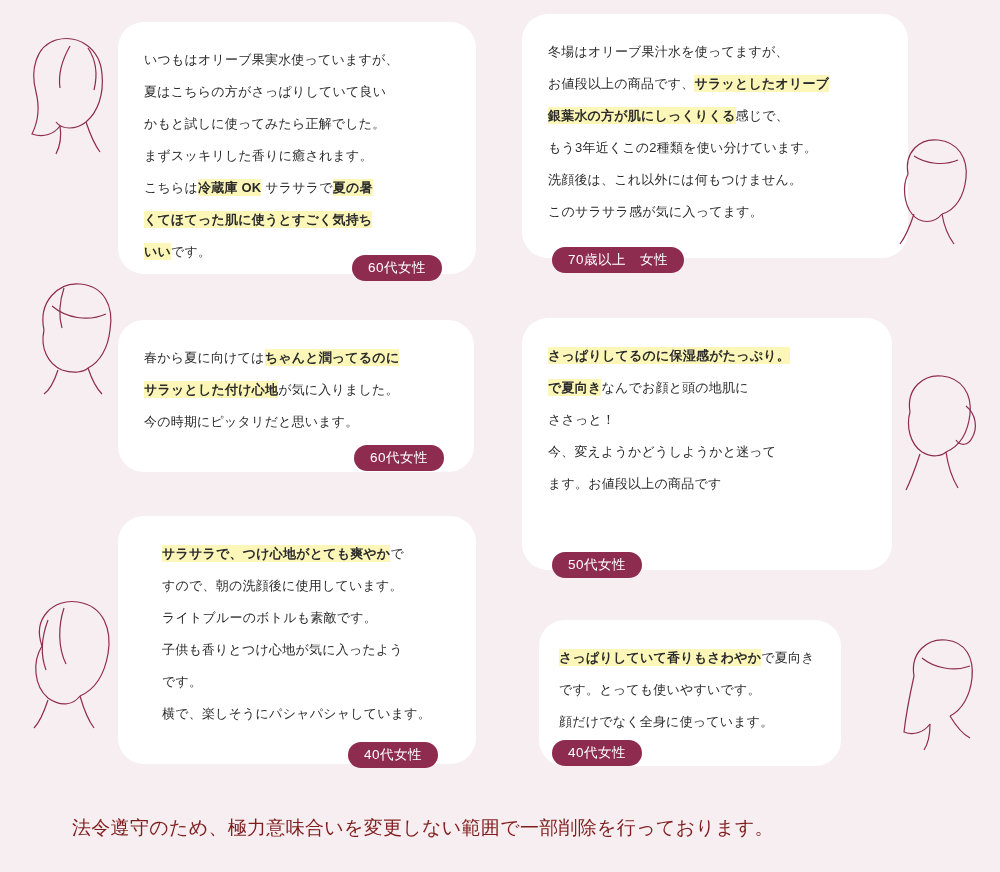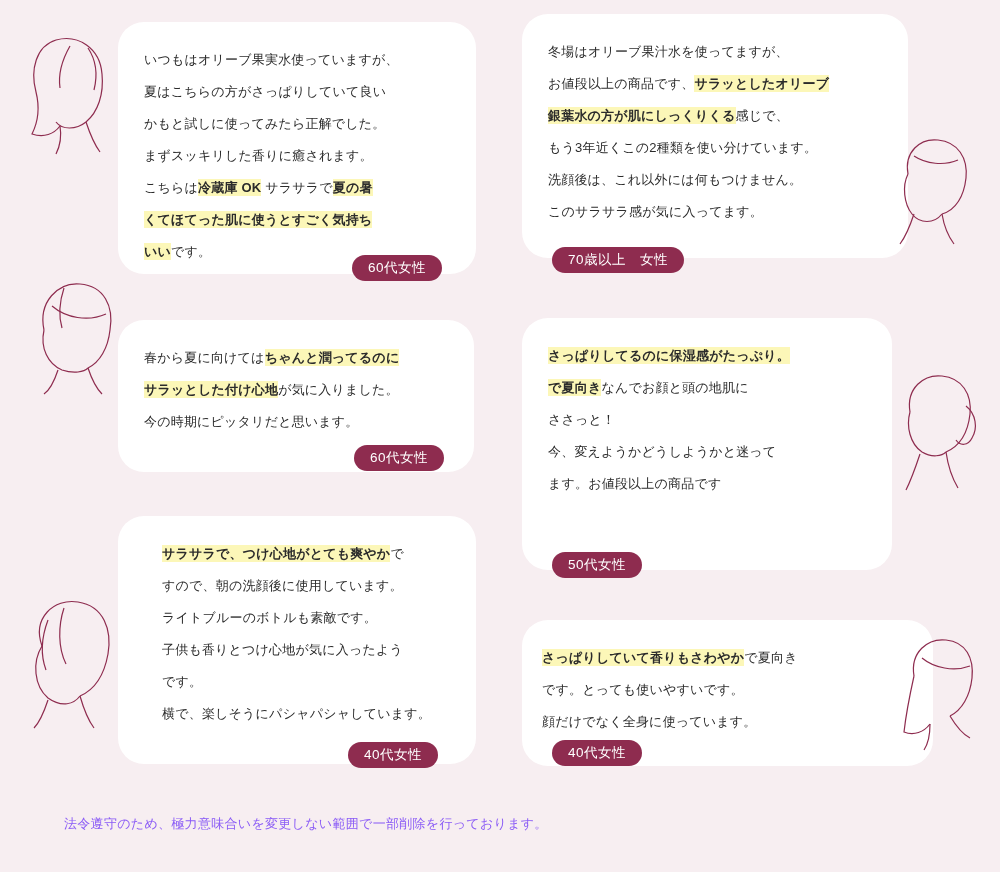--- a/index.html
+++ b/index.html
@@ -56,24 +56,24 @@
     letter-spacing: 0.5px;
   }
   .avatar {
     position: absolute;
   }
   .avatar svg {
     display: block;
   }
   .footnote {
     position: absolute;
-    left: 64px;
+    left: 72px;
     top: 815px;
-    font-size: 13px;
-    color: #8b5cf6;
+    font-size: 19px;
+    color: #7f1d1d;
     letter-spacing: 0.3px;
   }
 </style>
 </head>
 <body>
 
 <div class="stage">
 
   <div class="testimonial">
     <div class="avatar" style="left:18px; top:26px;">
@@ -174,21 +174,21 @@
 すので、朝の洗顔後に使用しています。
 ライトブルーのボトルも素敵です。
 子供も香りとつけ心地が気に入ったよう
 です。
 横で、楽しそうにパシャパシャしています。</span></div>
     </div>
     <div class="badge" style="left:348px; top:742px;">40代女性</div>
   </div>
 
   <div class="testimonial">
-    <div class="bubble" style="left:522px; top:620px; width:411px; height:146px;padding-left:20px;">
+    <div class="bubble" style="left:539px; top:620px; width:302px; height:146px;padding-left:20px;">
       <div class="bubble-text" id="t6"><span class="hl">さっぱりしていて香りもさわやか</span><span>で夏向き
 です。とっても使いやすいです。
 顔だけでなく全身に使っています。</span></div>
     </div>
     <div class="avatar" style="left:886px; top:628px;">
       <svg width="100" height="124" viewBox="0 0 100 124" fill="none" stroke="#8e2c4f" stroke-width="1.2">
         <path d="M28 48 C24 24 42 10 60 12 C80 14 88 30 86 50 C84 68 76 82 64 88"></path>
         <path d="M28 48 C24 66 20 86 18 104 C28 108 38 104 44 96"></path>
         <path d="M64 88 C70 98 76 106 84 110"></path>
         <path d="M36 30 C48 40 68 44 84 38"></path>

